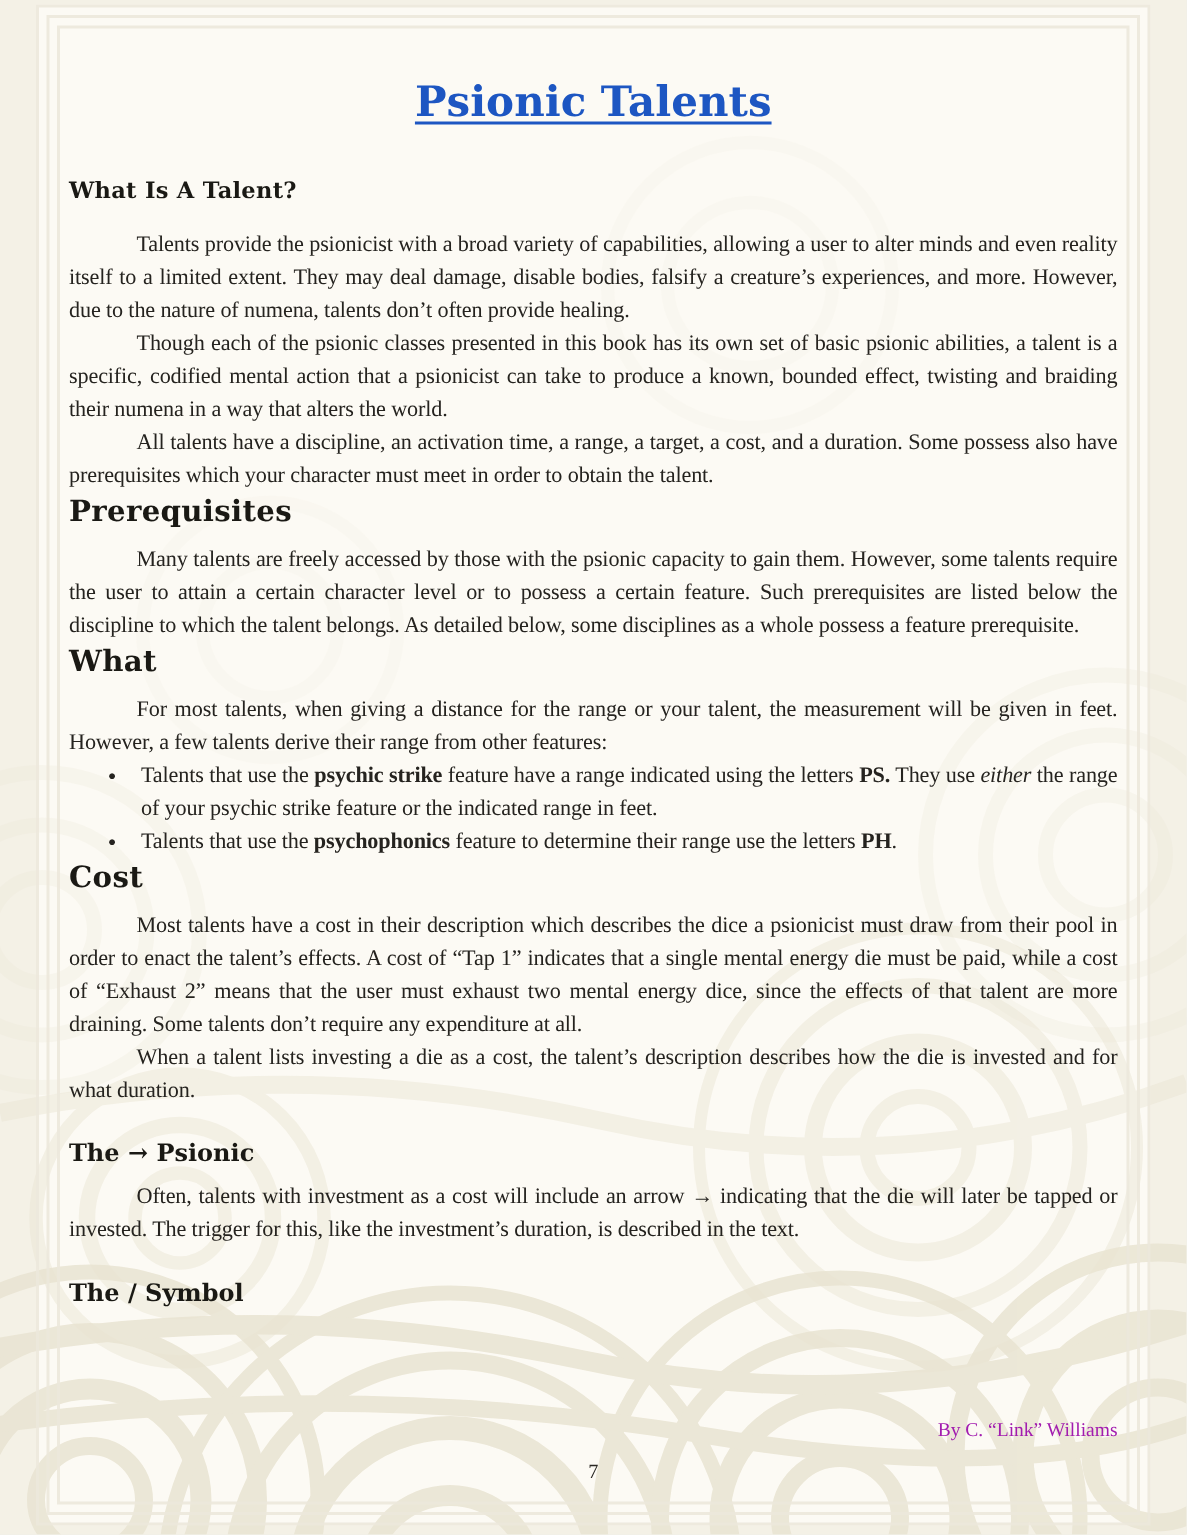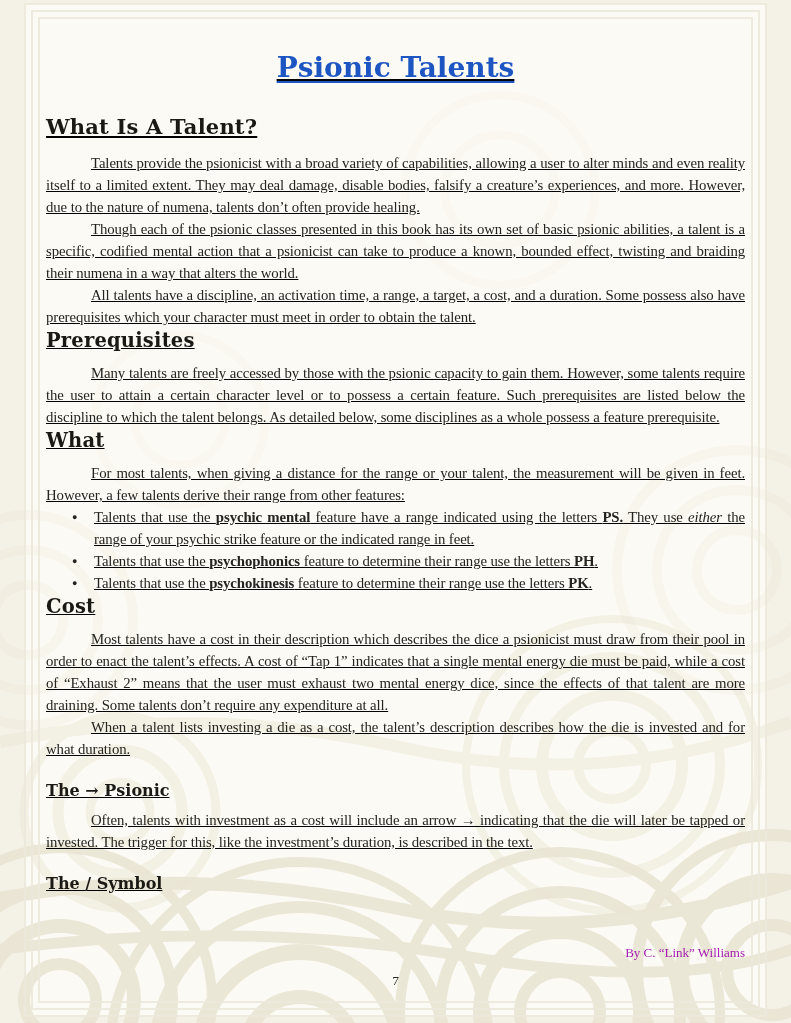--- a/index.html
+++ b/index.html
@@ -7,21 +7,20 @@
     --ink:#25231f;
     --heading-ink:#1a1914;
     --page-bg:#fcfaf4;
   }
   *{margin:0;padding:0;box-sizing:border-box;}
   html,body{width:791px;}
   body{font-family:"Liberation Serif", serif; background:#e8e4d8;}
   .page{
     position:relative; width:791px; height:1023px; overflow:hidden;
     background:var(--page-bg);
-    text-decoration:underline;
   }
   .marble{position:absolute; left:0; top:0; z-index:0;}
   .outer-tint{
     position:absolute; inset:0; z-index:1; pointer-events:none;
     border-style:solid; border-color:rgba(232,227,211,0.40);
     border-width:3px 24px 6px 24px;
   }
   .frame{position:absolute; z-index:2; pointer-events:none; border:2px solid rgba(236,232,219,0.9);}
   .f1{inset:3px 24px 6px 24px;}
   .f2{inset:10px 31px 13px 31px;}
@@ -33,21 +32,21 @@
   }
   .title{
     font-family:"DejaVu Serif", serif;
     font-size:28px; font-weight:700; line-height:36px;
     color:var(--accent); text-align:center;
     text-decoration:underline; text-decoration-thickness:2px; text-underline-offset:4px;
     cursor:pointer;
   }
   h2.h-large{
     font-family:"DejaVu Serif", serif; color:var(--heading-ink);
-    font-size:21px; line-height:28px; font-weight:700;
+    font-size:15px; line-height:28px; font-weight:700;
     margin-top:27px; margin-bottom:11px; letter-spacing:.2px;
   }
   h3.h-med{
     font-family:"DejaVu Serif", serif; color:var(--heading-ink);
     font-size:19.5px; line-height:25px; font-weight:700;
     margin-bottom:9px; letter-spacing:.2px;
   }
   h4.h-small{
     font-family:"DejaVu Serif", serif; color:var(--heading-ink);
     font-size:16px; line-height:21px; font-weight:700;
@@ -146,23 +145,22 @@
     <p class="body-p">Though each of the psionic classes presented in this book has its own set of basic psionic abilities, a talent is a specific, codified mental action that a psionicist can take to produce a known, bounded effect, twisting and braiding their numena in a way that alters the world.</p>
 
     <p class="body-p">All talents have a discipline, an activation time, a range, a target, a cost, and a duration. Some possess also have prerequisites which your character must meet in order to obtain the talent.</p>
 
     <h3 class="h-med">Prerequisites</h3>
     <p class="body-p">Many talents are freely accessed by those with the psionic capacity to gain them. However, some talents require the user to attain a certain character level or to possess a certain feature. Such prerequisites are listed below the discipline to which the talent belongs. As detailed below, some disciplines as a whole possess a feature prerequisite.</p>
 
     <h3 class="h-med">What</h3>
     <p class="body-p">For most talents, when giving a distance for the range or your talent, the measurement will be given in feet. However, a few talents derive their range from other features:</p>
     <ul class="range-list">
-      <li><span>Talents that use the </span><span class="run-b">psychic mental</span><span> feature have a range indicated using the letters </span><span class="run-b">PS.</span><span> They use </span><span class="run-i">either</span><span> the range of your psychic strike feature or the indicated range in feet.</span></li>
+      <li><span>Talents that use the </span><span class="run-b">psychic strike</span><span> feature have a range indicated using the letters </span><span class="run-b">PS.</span><span> They use </span><span class="run-i">either</span><span> the range of your psychic strike feature or the indicated range in feet.</span></li>
       <li><span>Talents that use the </span><span class="run-b">psychophonics</span><span> feature to determine their range use the letters </span><span class="run-b">PH</span><span>.</span></li>
-      <li><span>Talents that use the </span><span class="run-b">psychokinesis</span><span> feature to determine their range use the letters </span><span class="run-b">PK</span><span>.</span></li>
     </ul>
 
     <h3 class="h-med">Cost</h3>
     <p class="body-p">Most talents have a cost in their description which describes the dice a psionicist must draw from their pool in order to enact the talent’s effects. A cost of “Tap 1” indicates that a single mental energy die must be paid, while a cost of “Exhaust 2” means that the user must exhaust two mental energy dice, since the effects of that talent are more draining. Some talents don’t require any expenditure at all.</p>
     <p class="body-p">When a talent lists investing a die as a cost, the talent’s description describes how the die is invested and for what duration.</p>
 
     <h4 class="h-small">The → Psionic</h4>
     <p class="body-p">Often, talents with investment as a cost will include an arrow → indicating that the die will later be tapped or invested. The trigger for this, like the investment’s duration, is described in the text.</p>
 
     <h4 class="h-small">The / Symbol</h4>

